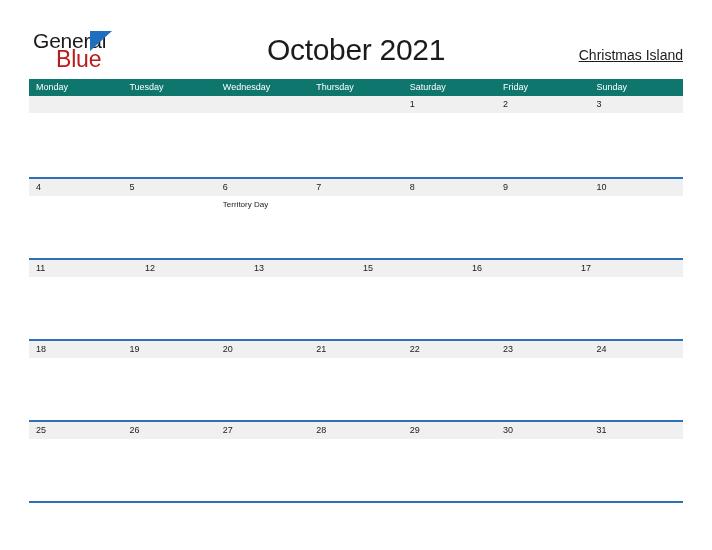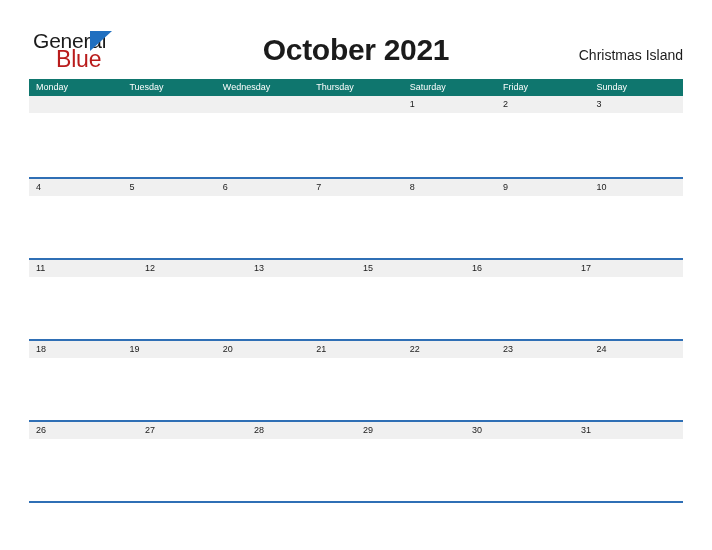--- a/index.html
+++ b/index.html
@@ -64,32 +64,33 @@
   }
 
   .cal-title {
     position: absolute;
     left: 0;
     top: 33px;
     width: 712px;
     text-align: center;
     font-size: 30px;
     line-height: 34px;
-    font-weight: bold;
+    font-weight: normal;
     color: #1b1b1b;
     letter-spacing: -0.3px;
   }
 
   .cal-region {
     position: absolute;
     right: 29px;
     top: 47px;
     font-size: 14px;
     line-height: 16px;
     color: #1b1b1b;
+    text-decoration: underline;
   }
 
   
   .calendar {
     position: absolute;
     left: 29px;
     top: 79px;
     width: 654px;
   }
 
@@ -218,20 +219,23 @@
           <div class="day-num">5</div>
           <div class="day-num">6</div>
           <div class="day-num">7</div>
           <div class="day-num">8</div>
           <div class="day-num">9</div>
           <div class="day-num">10</div>
         </div>
         <div class="week-body">
           <div class="day-events"></div>
           <div class="day-events"></div>
+          <div class="day-events">
+            <div class="event-text">Territory Day</div>
+          </div>
           <div class="day-events"></div>
           <div class="day-events"></div>
           <div class="day-events"></div>
           <div class="day-events"></div>
         </div>
       </div>
       <div class="week-row">
         <div class="week-band">
           <div class="day-num">11</div>
           <div class="day-num">12</div>
@@ -265,20 +269,21 @@
           <div class="day-events"></div>
           <div class="day-events"></div>
           <div class="day-events"></div>
           <div class="day-events"></div>
           <div class="day-events"></div>
           <div class="day-events"></div>
         </div>
       </div>
       <div class="week-row">
         <div class="week-band">
+          <div class="day-num">25</div>
           <div class="day-num">26</div>
           <div class="day-num">27</div>
           <div class="day-num">28</div>
           <div class="day-num">29</div>
           <div class="day-num">30</div>
           <div class="day-num">31</div>
         </div>
         <div class="week-body">
           <div class="day-events"></div>
           <div class="day-events"></div>

